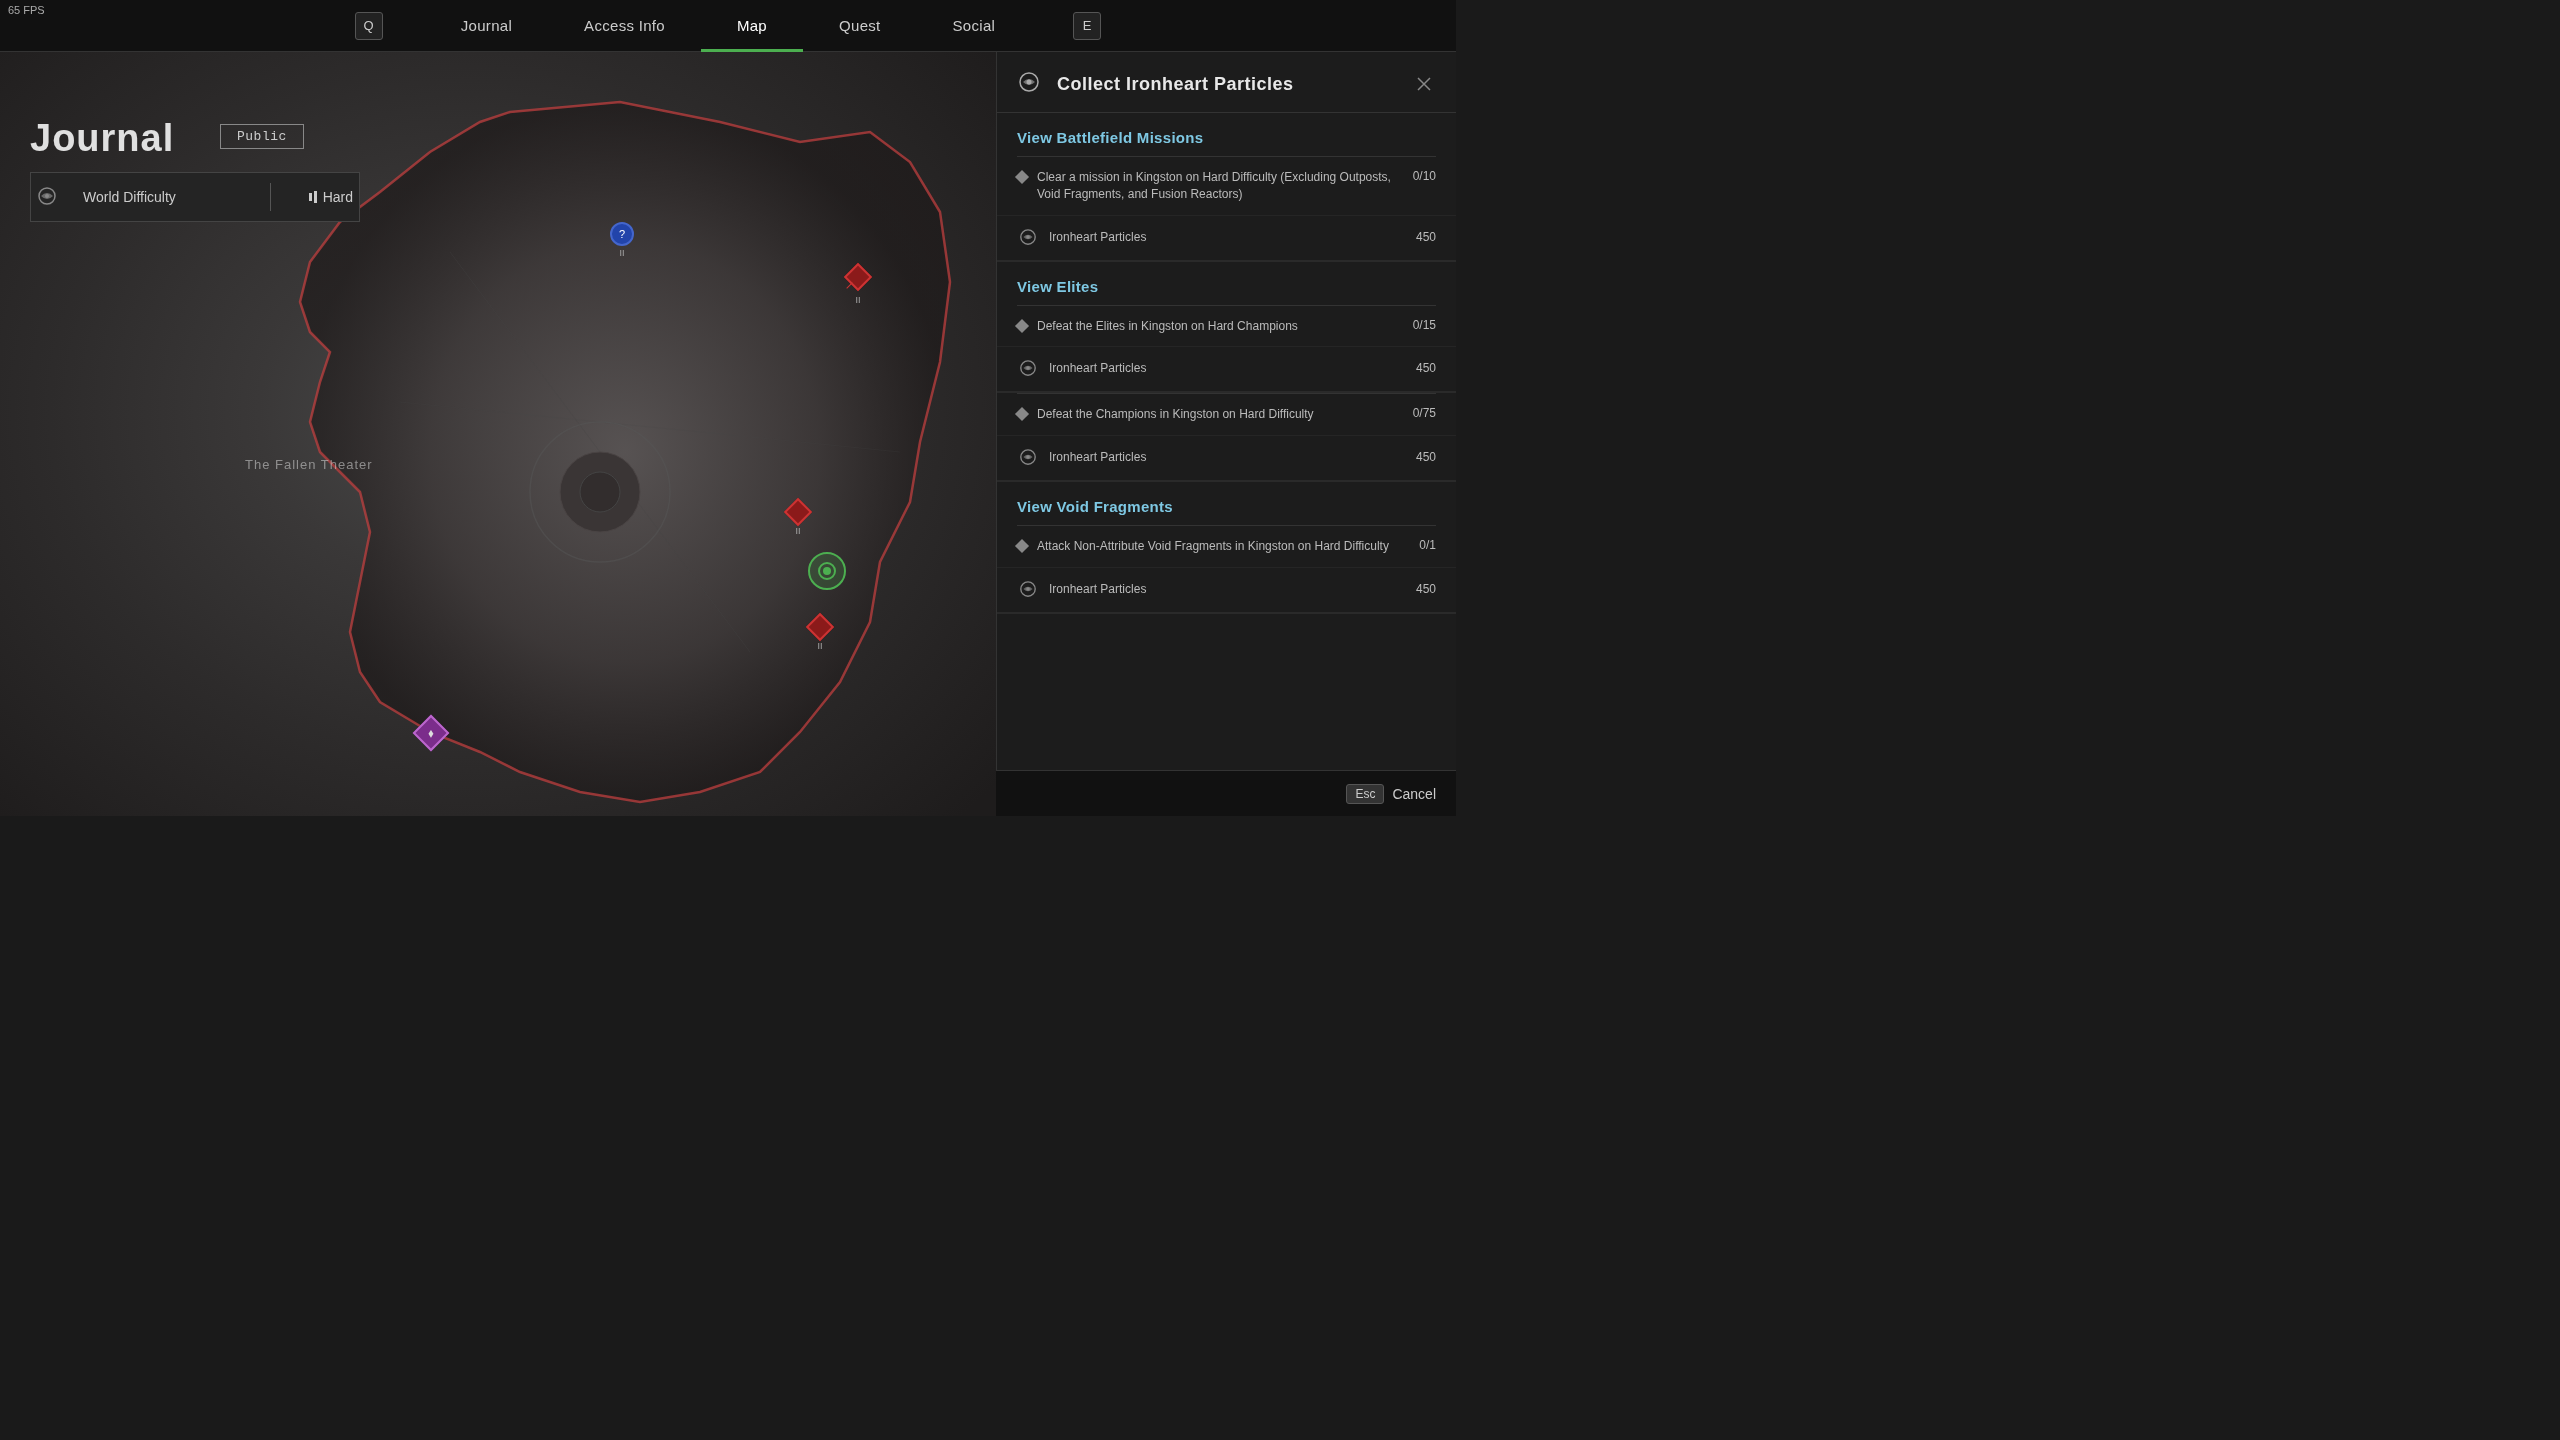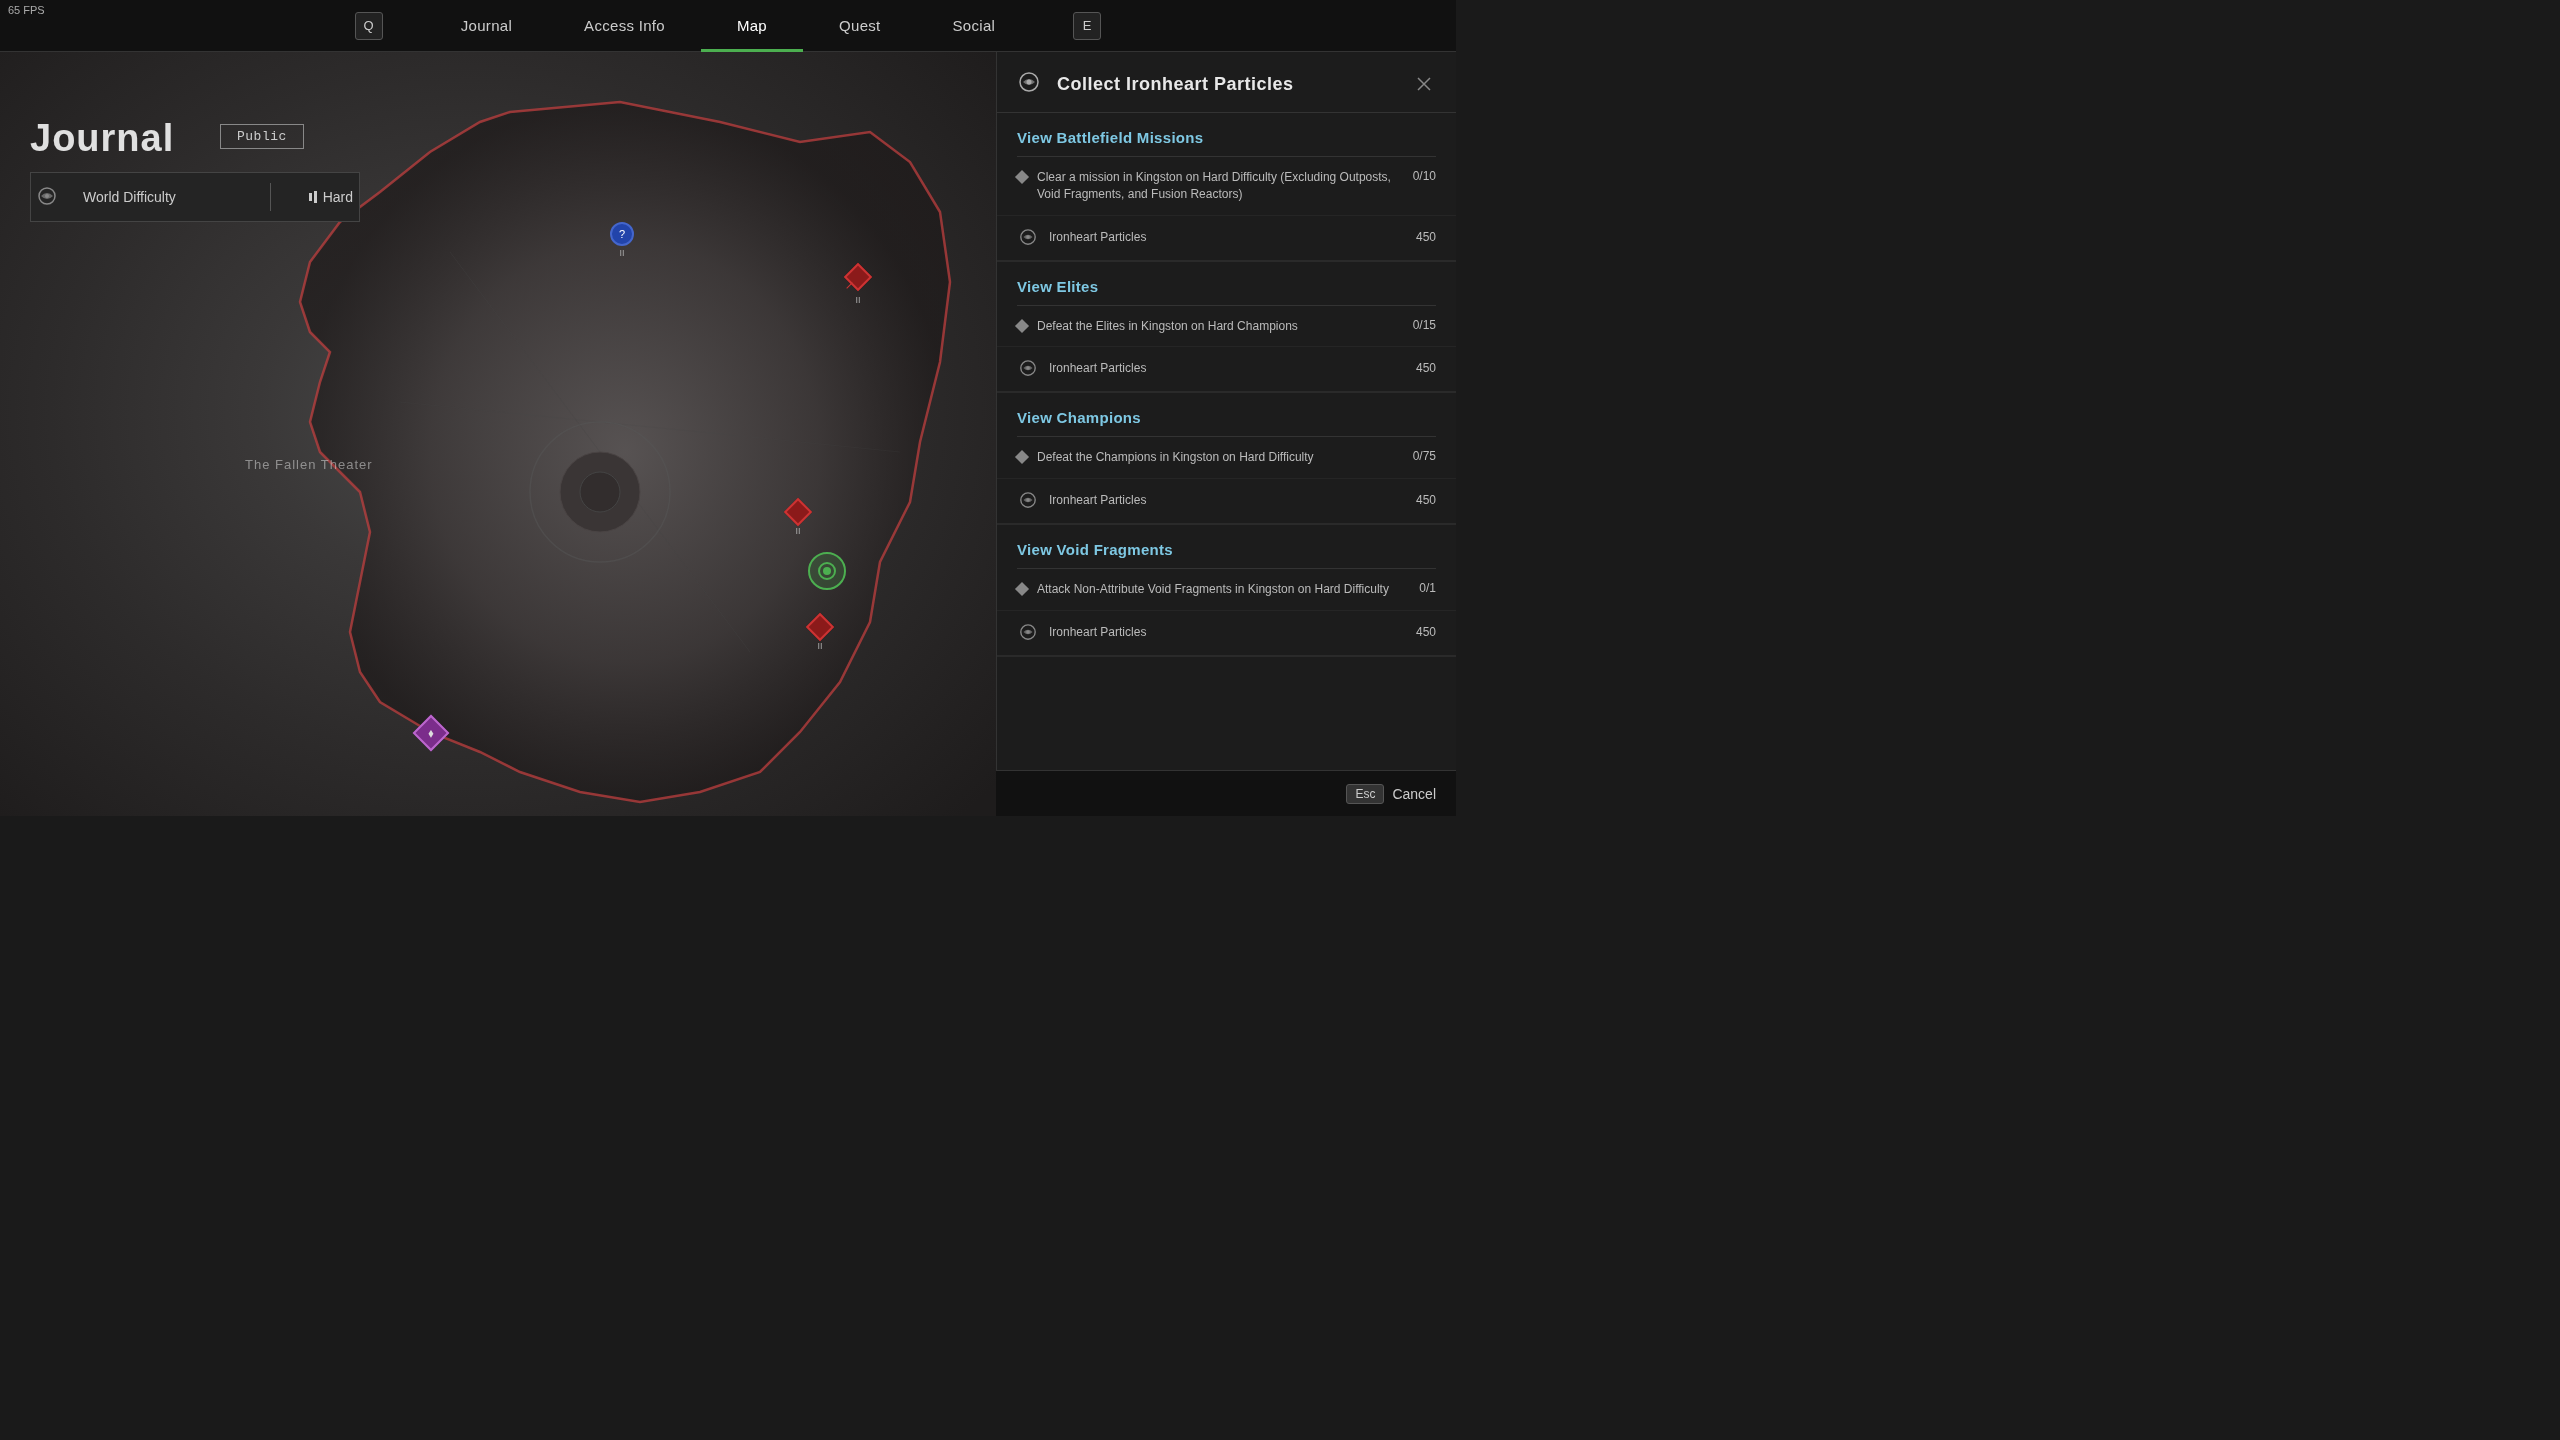--- a/index.html
+++ b/index.html
@@ -548,23 +548,20 @@
               <circle cx="10" cy="10" r="8" stroke="#888" stroke-width="1.5" fill="none"></circle>
               <path d="M5 10 Q10 5 15 10 Q10 15 5 10Z" fill="#888" opacity="0.7"></path>
               <circle cx="10" cy="10" r="2" fill="#888"></circle>
             </svg>
           </div>
           <span class="reward-name">Ironheart Particles</span>
           <span class="reward-amount">450</span>
         </div>
       </div>
       <div class="mission-section">
-        <div class="section-header">
-          <span class="section-title">View Champions</span>
-        </div>
         <div class="section-divider"></div>
         <div class="mission-item">
           <div class="mission-diamond"></div>
           <span class="mission-text">Defeat the Champions in Kingston on Hard Difficulty</span>
           <span class="mission-progress">0/75</span>
         </div>
         <div class="reward-row">
           <div class="reward-icon">
             <svg viewBox="0 0 20 20" fill="#888" width="18" height="18">
               <circle cx="10" cy="10" r="8" stroke="#888" stroke-width="1.5" fill="none"></circle>

